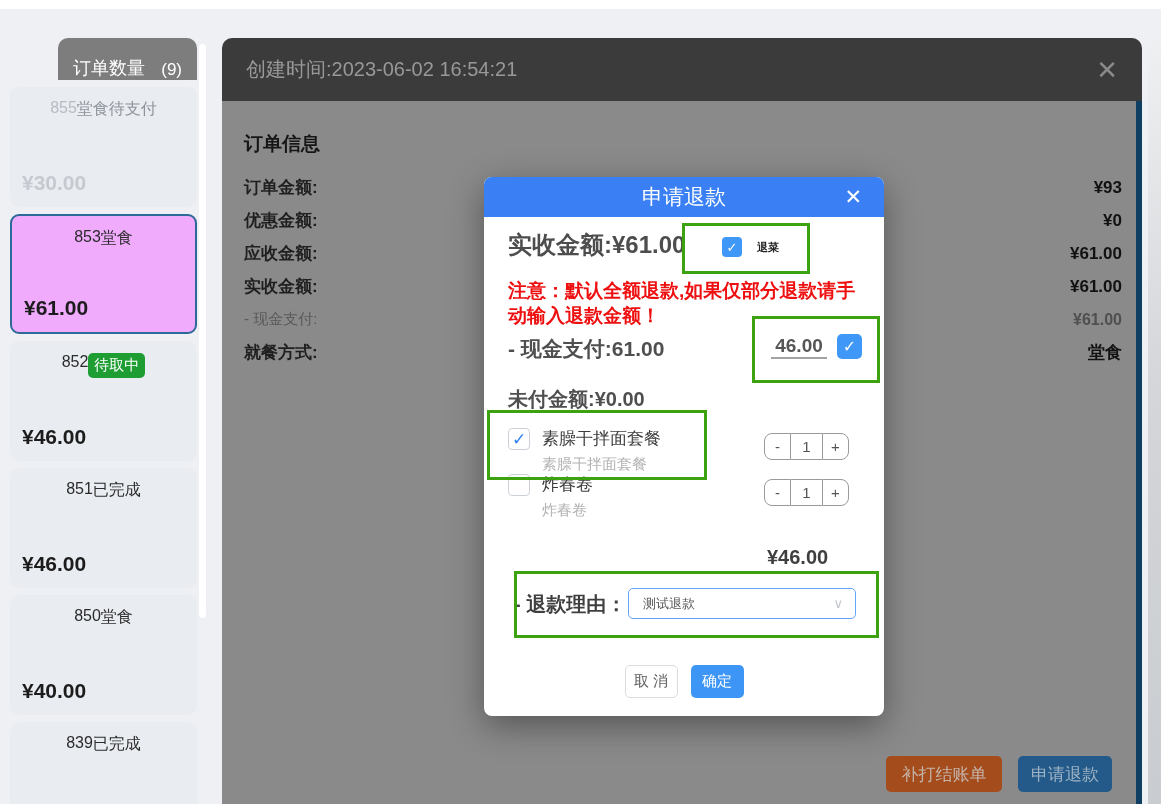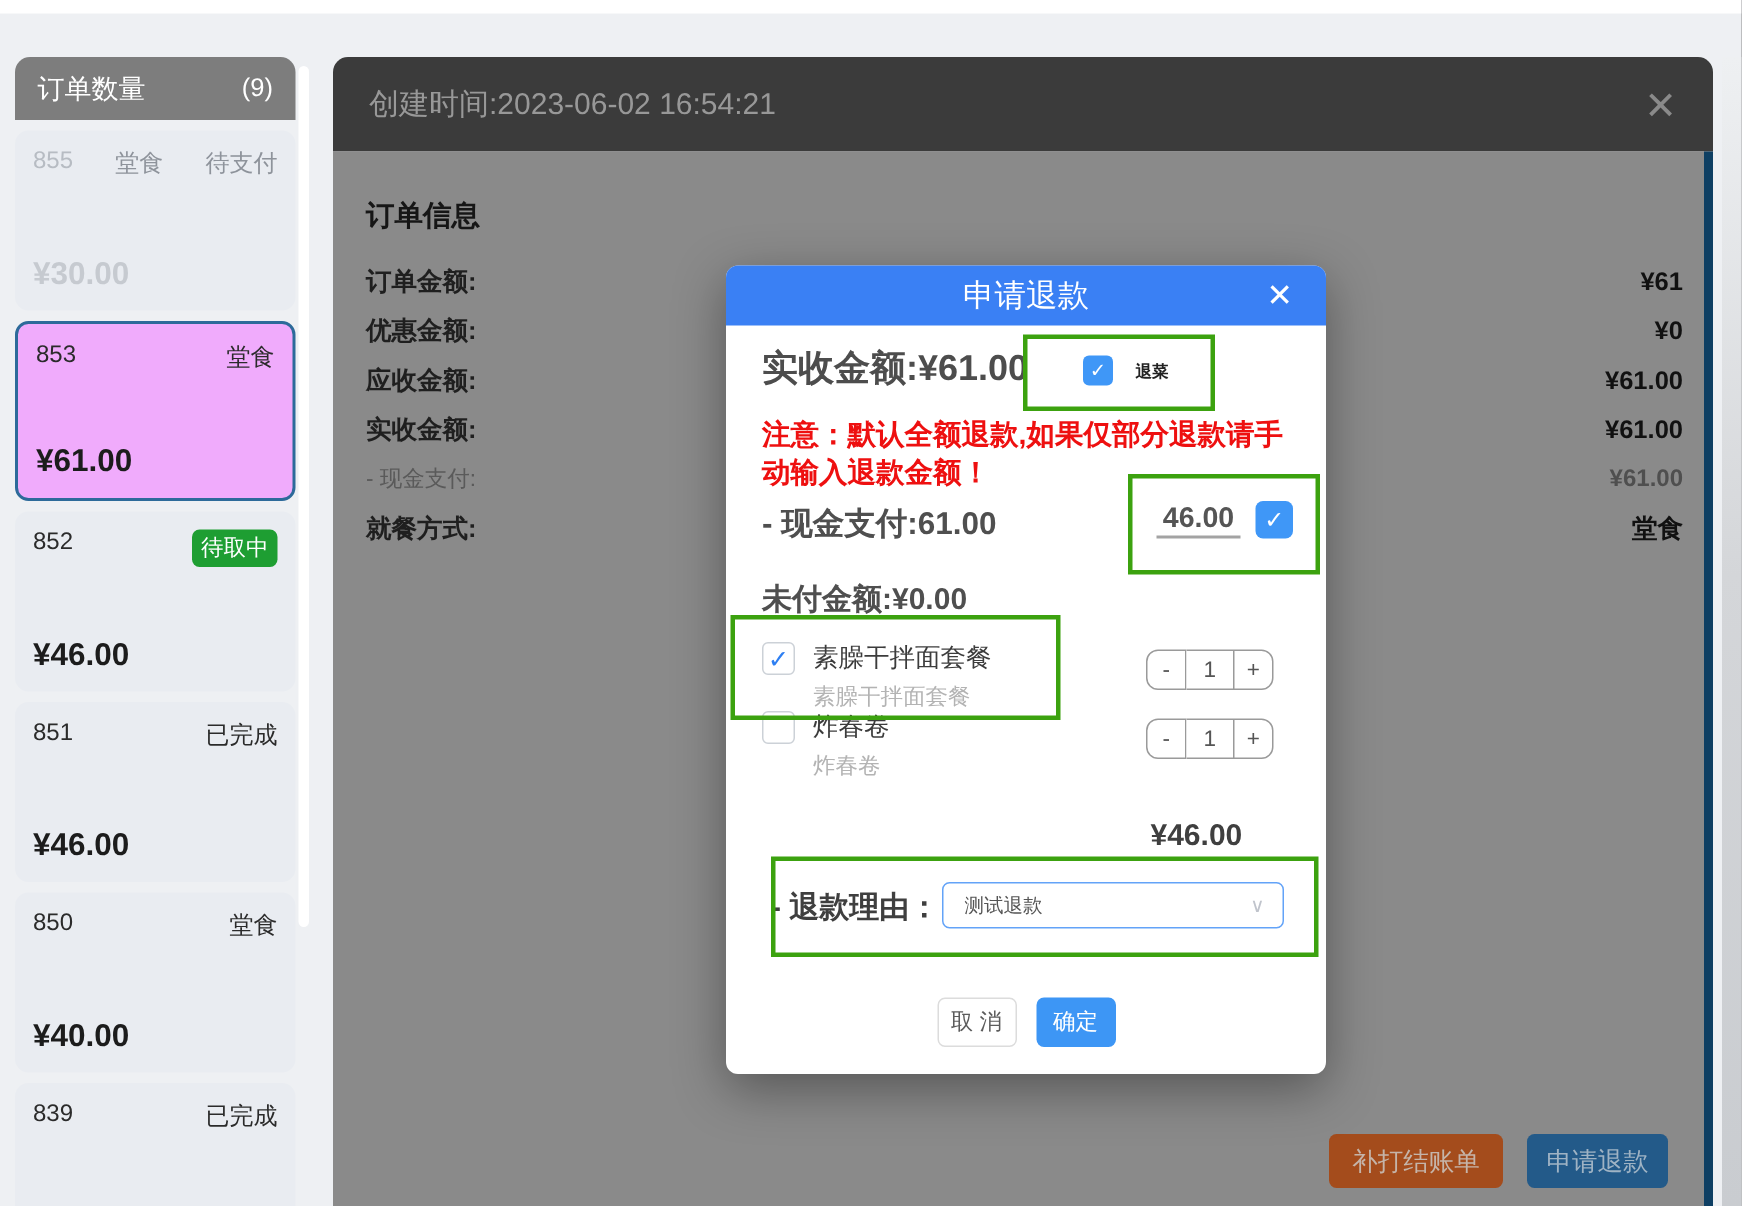--- a/index.html
+++ b/index.html
@@ -7,31 +7,31 @@
   body {
     font-family:"Liberation Sans","DejaVu Sans",sans-serif;
     background:#eef0f3; overflow:hidden; position:relative;
   }
   .top-strip { position:absolute; top:0; left:0; width:1161px; height:9px; background:#ffffff; }
 
   
   .sidebar { position:absolute; left:10px; top:38px; width:187px; height:766px; }
   .sidebar-header {
     height:42px; background:#7d7d7d; border-radius:10px 10px 0 0;
-    display:flex; align-items:center; justify-content:space-between;
-    padding:0 15px; color:#fff;
+    display:flex; align-items:flex-end; justify-content:space-between;
+    padding:0 15px; color:#fff;margin-left:48px;
   }
   .sidebar-header .t { font-size:18px; }
   .sidebar-header .c { font-size:17px; }
   .order-card {
     height:120px; background:#e9ecf1; border-radius:9px; margin-top:7px;
     padding:12px 12px 10px 12px; position:relative; cursor:pointer;
   }
   .order-card.selected { background:#f0abfc; border:2px solid #2d6a9a; }
-  .order-card .row1 { display:flex; justify-content:space-between; align-items:flex-start; font-size:16px; color:#2b2b2b; }
+  .order-card .row1 { display:flex; justify-content:center; align-items:flex-start; font-size:16px; color:#2b2b2b; }
   .order-card .price { position:absolute; left:12px; bottom:12px; font-size:21px; font-weight:bold; color:#1c1c1c; }
   .order-card.dimmed .row1 .id { color:#b7bcc3; }
   .order-card.dimmed .row1 .mid, .order-card.dimmed .row1 .st { color:#8e939b; }
   .order-card.dimmed .price { color:#c6cad0; }
   .badge-green { background:#1e9e32; color:#fff; font-size:15px; padding:3px 6px; border-radius:5px; }
   .side-scrollbar { position:absolute; left:199px; top:44px; width:7px; height:574px; background:#ffffff; border-radius:4px; }
 
   
   .panel { position:absolute; left:222px; top:38px; width:920px; height:766px; }
   .panel-header {
@@ -182,21 +182,21 @@
 <div class="panel">
   <div class="panel-header">
     <span class="title">创建时间:2023-06-02 16:54:21</span>
     <span class="close">✕</span>
   </div>
   <div class="panel-body">
     <div class="section-title">订单信息</div>
 
     <div class="info-row">
       <span class="lbl">订单金额:</span>
-      <span class="val">¥61</span>
+      <span class="val">¥93</span>
     </div>
     <div class="info-row">
       <span class="lbl">优惠金额:</span>
       <span class="val">¥0</span>
     </div>
     <div class="info-row">
       <span class="lbl">应收金额:</span>
       <span class="val">¥61.00</span>
     </div>
     <div class="info-row">

